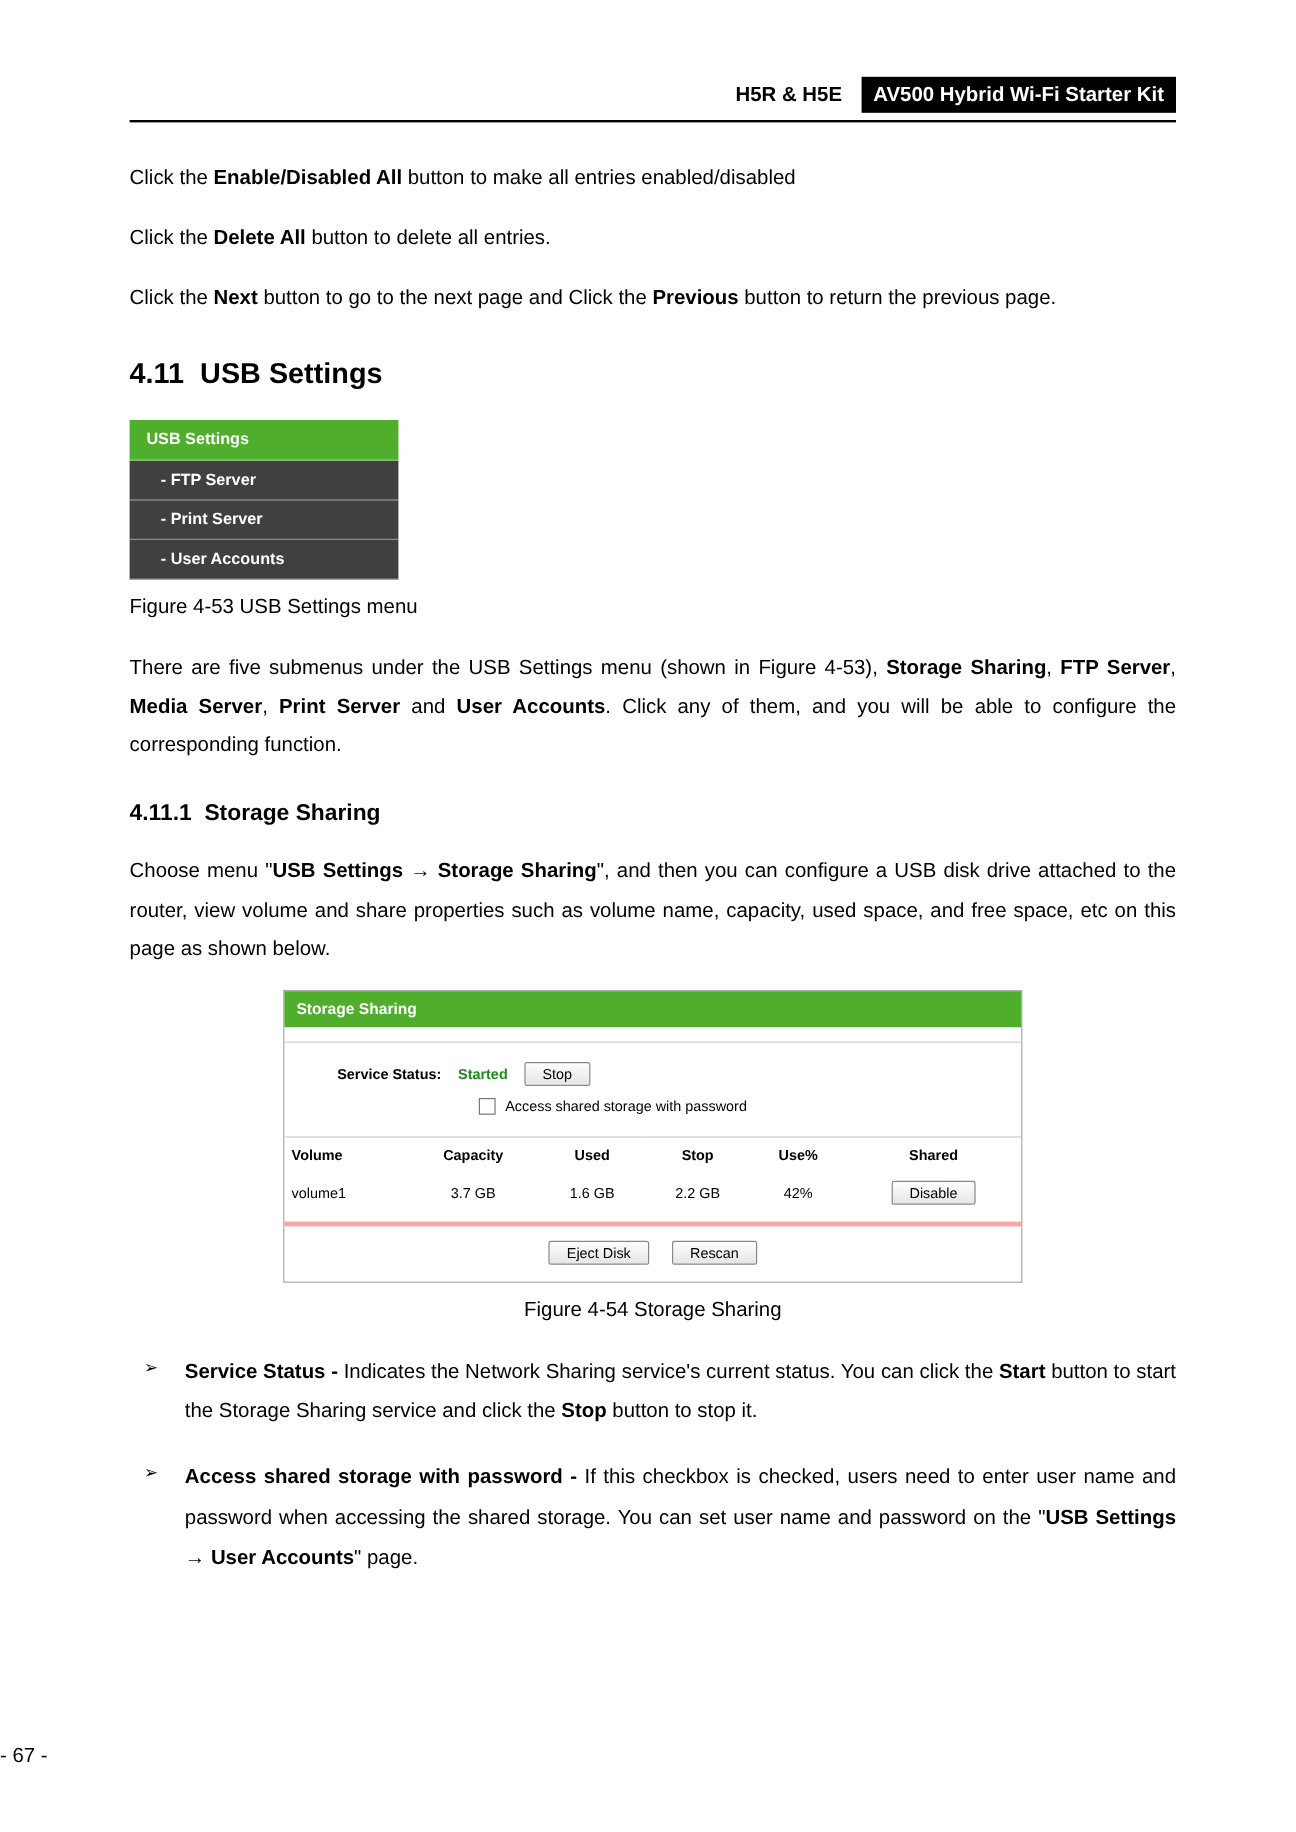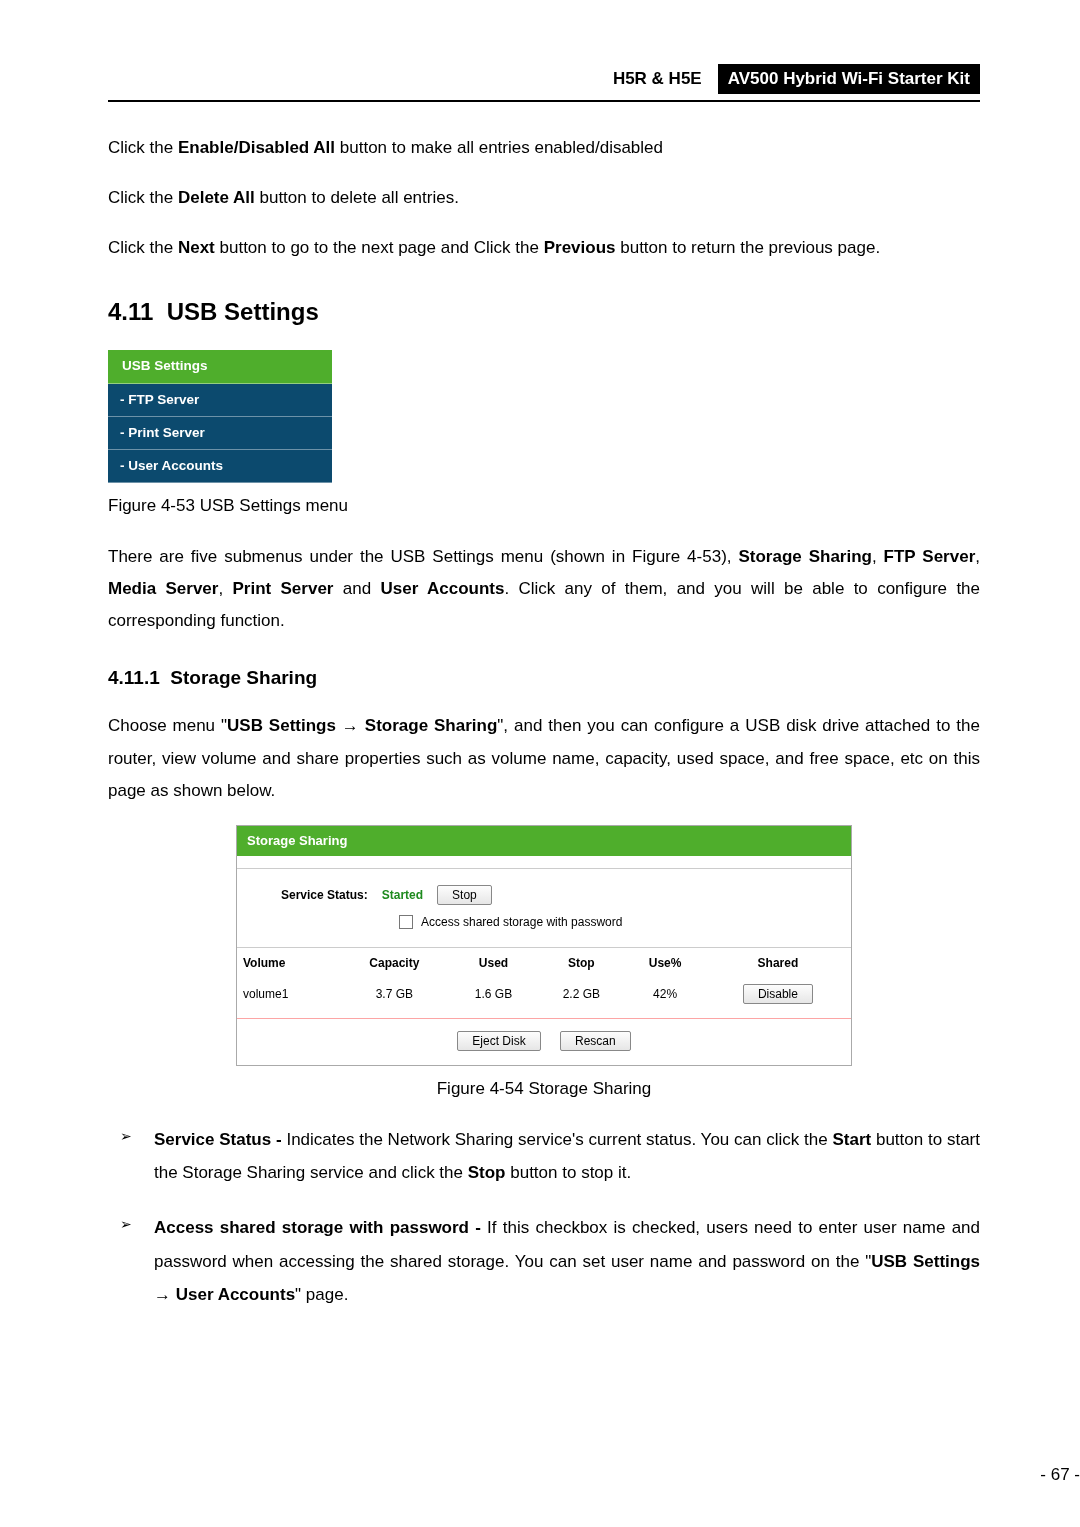--- a/index.html
+++ b/index.html
@@ -63,21 +63,21 @@
     font-family: Arial, sans-serif;
     font-size: 13.5px;
     font-weight: bold;
   }
   .usb-menu .mi {
     padding: 6px 14px;
     border-bottom: 1px solid rgba(255,255,255,0.4);
   }
   .usb-menu .hdr { background: #4fae2c; color: #fff; }
   .usb-menu .sel { background: #3f8d20; color: #fff; padding-left: 26px; }
-  .usb-menu .sub { background: #0c4a6e; color: #fff; padding-left: 12px; }
+  .usb-menu .sub { background: #404040; color: #fff; padding-left: 26px; }
   .fig-caption {
     font-size: 17px;
     margin: 10px 0 22px 0;
   }
   .fig-caption.center { text-align: center; }
   
   .ss-panel {
     width: 614px;
     margin: 0 auto 10px auto;
     border: 1px solid #aaa;
@@ -132,21 +132,21 @@
     text-align: left;
     padding: 6px 6px;
     font-size: 12px;
   }
   .ss-table th {
     border-top: 1px solid #ccc;
     font-weight: bold;
   }
   .ss-table td.center, .ss-table th.center { text-align: center; }
   .ss-buttons-row {
-    border-top: 1px solid #fca5a5;
+    border-top: 4px solid #fca5a5;
     padding: 12px 0 14px 0;
     text-align: center;
   }
   .ss-buttons-row button { margin: 0 8px; }
   
   ul.explain {
     list-style: none;
     padding: 0;
     margin: 18px 0 0 0;
   }
@@ -160,23 +160,23 @@
   }
   ul.explain > li::before {
     content: "➢";
     position: absolute;
     left: 12px;
     top: 0;
     font-size: 14px;
   }
   .page-number {
     position: absolute;
-    bottom: 40px;
+    bottom: 52px;
     left: 0; right: 0;
-    text-align: right;
+    text-align: left;
     font-size: 17px;
   }
   .arrow { font-family: Arial, sans-serif; }
 </style>
 </head>
 <body>
 
 <div class="page">
   <div class="header-row">
     <span class="header-left">H5R &amp; H5E</span>

